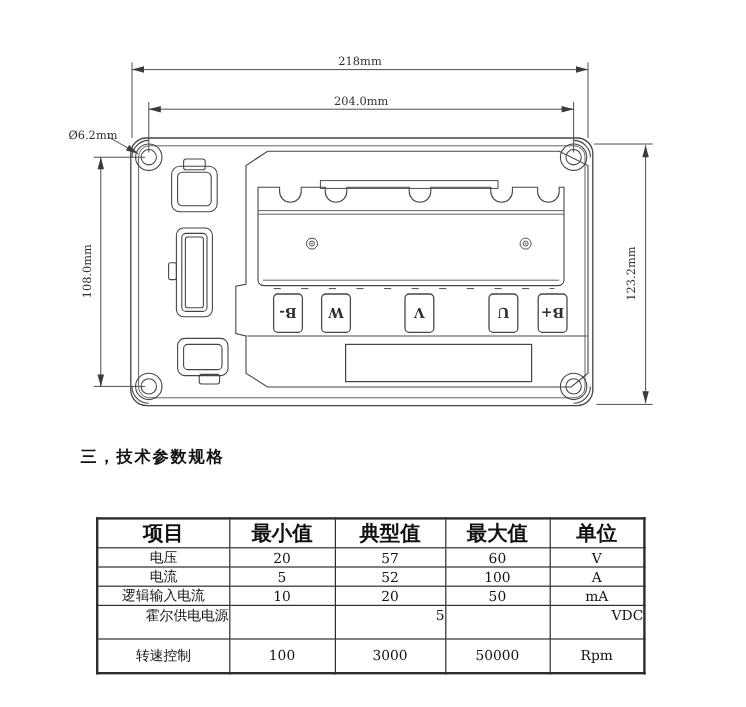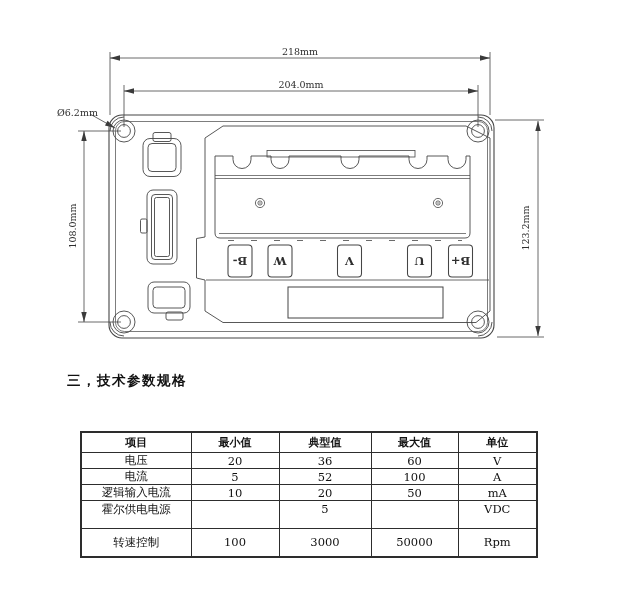--- a/index.html
+++ b/index.html
@@ -10,23 +10,23 @@
   #title-installation{left:28px;top:10px;}
   #title-specs{left:26px;top:372px;margin-left:41px;}
   svg.drawing{position:absolute;left:0;top:0;pointer-events:none;}
   svg.drawing text{font-family:"DejaVu Serif",serif;fill:#2e2e2e;}
   .dim-label{font-size:9.5px;}
   .term-label{font-size:11.5px;font-weight:bold;fill:#222;}
   table.specs{position:absolute;left:80px;top:431px;width:456px;border-collapse:collapse;
         table-layout:fixed;font-family:"DejaVu Serif",serif;font-size:11.5px;text-align:center;
         color:#111;border:2px solid #2d2d2d;}
   table.specs th,table.specs td{border:1px solid #2d2d2d;padding:0;overflow:hidden;white-space:nowrap;}
-  table.specs th{font-size:11px;font-weight:bold;height:19px;}
+  table.specs th{font-size:17px;font-weight:bold;height:19px;}
   tr.r-std{height:16px;margin-top:12px;}
-  tr.r-tall{height:28px;}
+  tr.r-tall{height:28px;text-align:right;}
   tr.r-tall td{vertical-align:top;line-height:14px;padding-top:1px;}
   tr.r-last{height:28px;}
 </style>
 </head>
 <body>
 
 <div class="page">
 
 
   <svg class="drawing" width="622" height="589" viewBox="0 0 622 589">
@@ -168,21 +168,21 @@
         <th>最小值</th>
         <th>典型值</th>
         <th>最大值</th>
         <th>单位</th>
       </tr>
     </thead>
     <tbody>
       <tr class="r-std">
         <td>电压</td>
         <td>20</td>
-        <td>36</td>
+        <td>57</td>
         <td>60</td>
         <td>V</td>
       </tr>
       <tr class="r-std">
         <td>电流</td>
         <td>5</td>
         <td>52</td>
         <td>100</td>
         <td>A</td>
       </tr>

